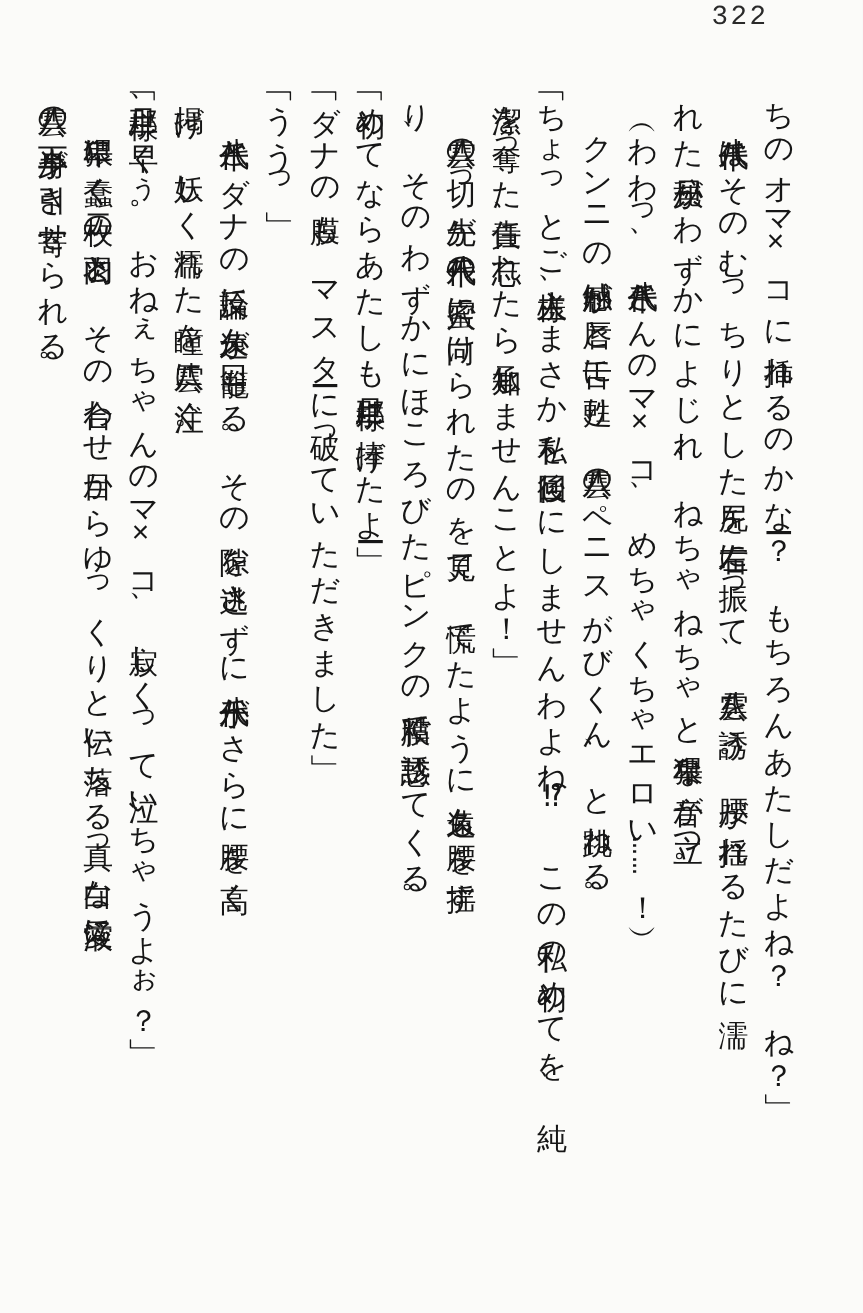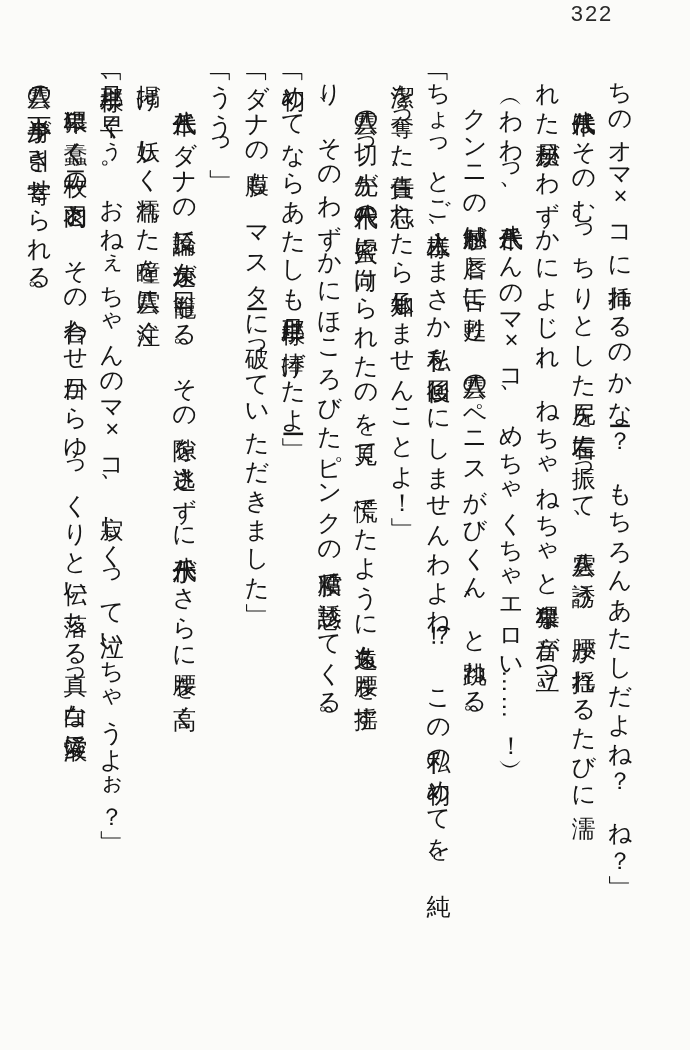--- a/index.html
+++ b/index.html
@@ -11,21 +11,21 @@
     height: 1050px;
     background: #f7f7f5;
     overflow: hidden;
   }
   .page {
     position: relative;
     width: 690px;
     height: 1050px;
     background: #fbfbf9;
     color: #161616;
-    font-family: Liberation Sans, sans-serif;
+    font-family: Liberation Mono, monospace;
   }
   .page-number {
     position: absolute;
     top: 1px;
     left: 560px;
     width: 64px;
     text-align: center;
     font-size: 22px;
     letter-spacing: 2px;
     color: #2a2a2a;

